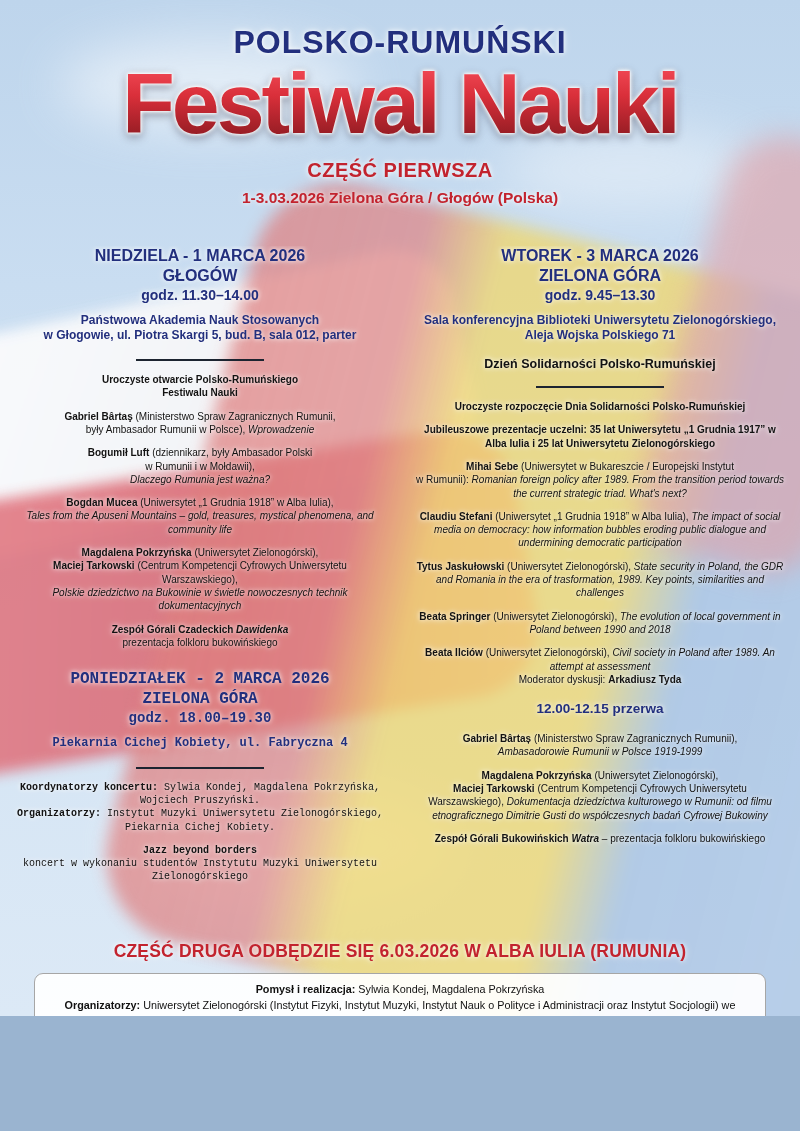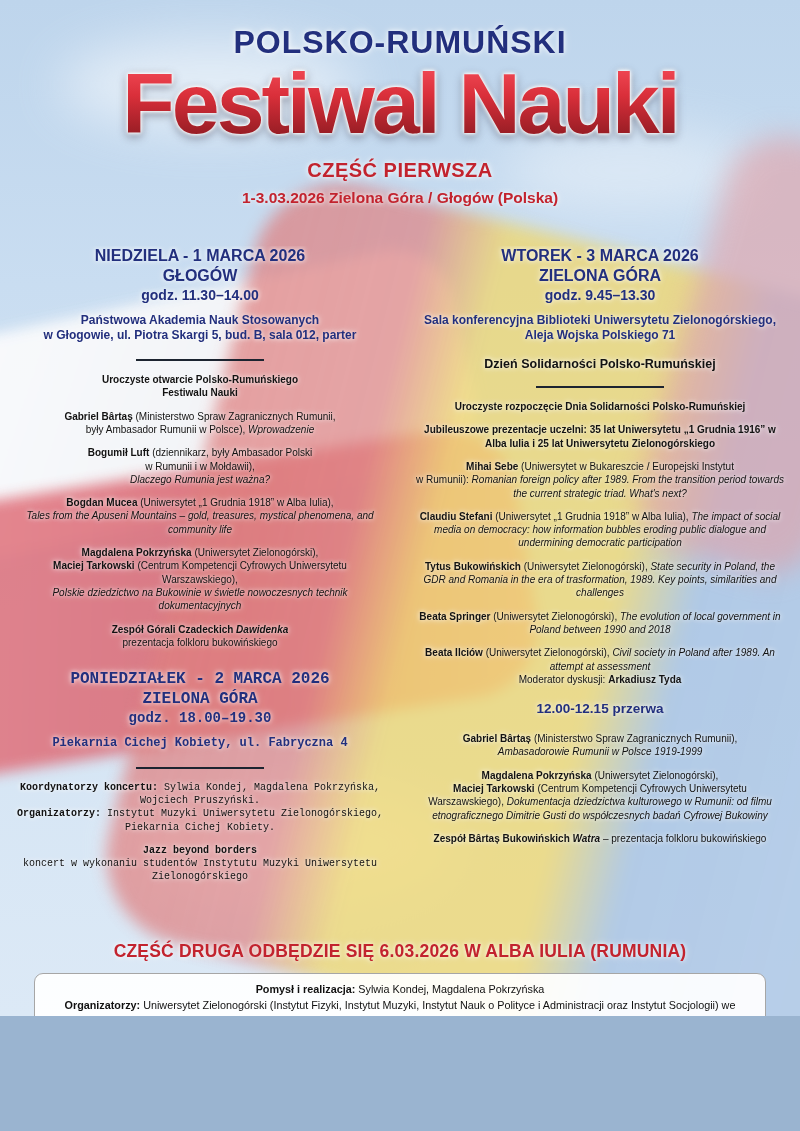--- a/index.html
+++ b/index.html
@@ -185,34 +185,34 @@
       <div class="col">
         <div>
           <div class="day">WTOREK - 3 MARCA 2026</div>
           <div class="city">ZIELONA GÓRA</div>
           <div class="time">godz. 9.45–13.30</div>
           <div class="venue">Sala konferencyjna Biblioteki Uniwersytetu Zielonogórskiego,
 Aleja Wojska Polskiego 71</div>
           <div class="subhead">Dzień Solidarności Polsko-Rumuńskiej</div>
           <div class="divider"></div>
           <p class="item"><span class="b">Uroczyste rozpoczęcie Dnia Solidarności Polsko-Rumuńskiej</span></p>
-          <p class="item"><span class="b">Jubileuszowe prezentacje uczelni: 35 lat Uniwersytetu „1 Grudnia 1916” w Alba Iulia i 25 lat Uniwersytetu Zielonogórskiego</span></p>
+          <p class="item"><span class="b">Jubileuszowe prezentacje uczelni: 35 lat Uniwersytetu „1 Grudnia 1917” w Alba Iulia i 25 lat Uniwersytetu Zielonogórskiego</span></p>
           <p class="item"><span class="b">Mihai Sebe </span><span>(Uniwersytet w Bukareszcie / Europejski Instytut
 w Rumunii): </span><span class="i">Romanian foreign policy after 1989. From the transition period towards the current strategic triad. What's next?</span></p>
           <p class="item"><span class="b">Claudiu Stefani </span><span>(Uniwersytet „1 Grudnia 1918” w Alba Iulia), </span><span class="i">The impact of social media on democracy: how information bubbles eroding public dialogue and undermining democratic participation</span></p>
-          <p class="item"><span class="b">Tytus Bukowińskich </span><span>(Uniwersytet Zielonogórski), </span><span class="i">State security in Poland, the GDR and Romania in the era of trasformation, 1989. Key points, similarities and challenges</span></p>
+          <p class="item"><span class="b">Tytus Jaskułowski </span><span>(Uniwersytet Zielonogórski), </span><span class="i">State security in Poland, the GDR and Romania in the era of trasformation, 1989. Key points, similarities and challenges</span></p>
           <p class="item"><span class="b">Beata Springer </span><span>(Uniwersytet Zielonogórski), </span><span class="i">The evolution of local government in Poland between 1990 and 2018</span></p>
           <p class="item"><span class="b">Beata Ilciów </span><span>(Uniwersytet Zielonogórski), </span><span class="i">Civil society in Poland after 1989. An attempt at assessment</span><span>
 Moderator dyskusji: </span><span class="b">Arkadiusz Tyda</span></p>
           <p class="item break-time"><span class="b">12.00-12.15 przerwa</span></p>
           <p class="item"><span class="b">Gabriel Bârtaș </span><span>(Ministerstwo Spraw Zagranicznych Rumunii),
 </span><span class="i">Ambasadorowie Rumunii w Polsce 1919-1999</span></p>
           <p class="item"><span class="b">Magdalena Pokrzyńska </span><span>(Uniwersytet Zielonogórski),
 </span><span class="b">Maciej Tarkowski </span><span>(Centrum Kompetencji Cyfrowych Uniwersytetu Warszawskiego), </span><span class="i">Dokumentacja dziedzictwa kulturowego w Rumunii: od filmu etnograficznego Dimitrie Gusti do współczesnych badań Cyfrowej Bukowiny</span></p>
-          <p class="item"><span class="b">Zespół Bârtaș Bukowińskich </span><span class="b i">Watra</span><span> – prezentacja folkloru bukowińskiego</span></p>
+          <p class="item"><span class="b">Zespół Górali Bukowińskich </span><span class="b i">Watra</span><span> – prezentacja folkloru bukowińskiego</span></p>
         </div>
       </div>
     </div>
 
     <div class="part-two">CZĘŚĆ DRUGA ODBĘDZIE SIĘ 6.03.2026 W ALBA IULIA (RUMUNIA)</div>
 
     <div class="credits">
       <div class="line"><span class="b">Pomysł i realizacja: </span><span>Sylwia Kondej, Magdalena Pokrzyńska</span></div>
       <div class="line"><span class="b">Organizatorzy: </span><span>Uniwersytet Zielonogórski (Instytut Fizyki, Instytut Muzyki, Instytut Nauk o Polityce i Administracji oraz Instytut Socjologii) we współpracy z Uniwersytetem „1 Grudnia 1918” w Alba Iulia oraz Państwową Akademią Nauk Stosowanych w Głogowie, Piekarnią Cichej Kobiety, Stowarzyszeniem Głogowska Edukacja Kresowa oraz Urzędem Gminy w Gaworzycach.</span></div>
     </div>

